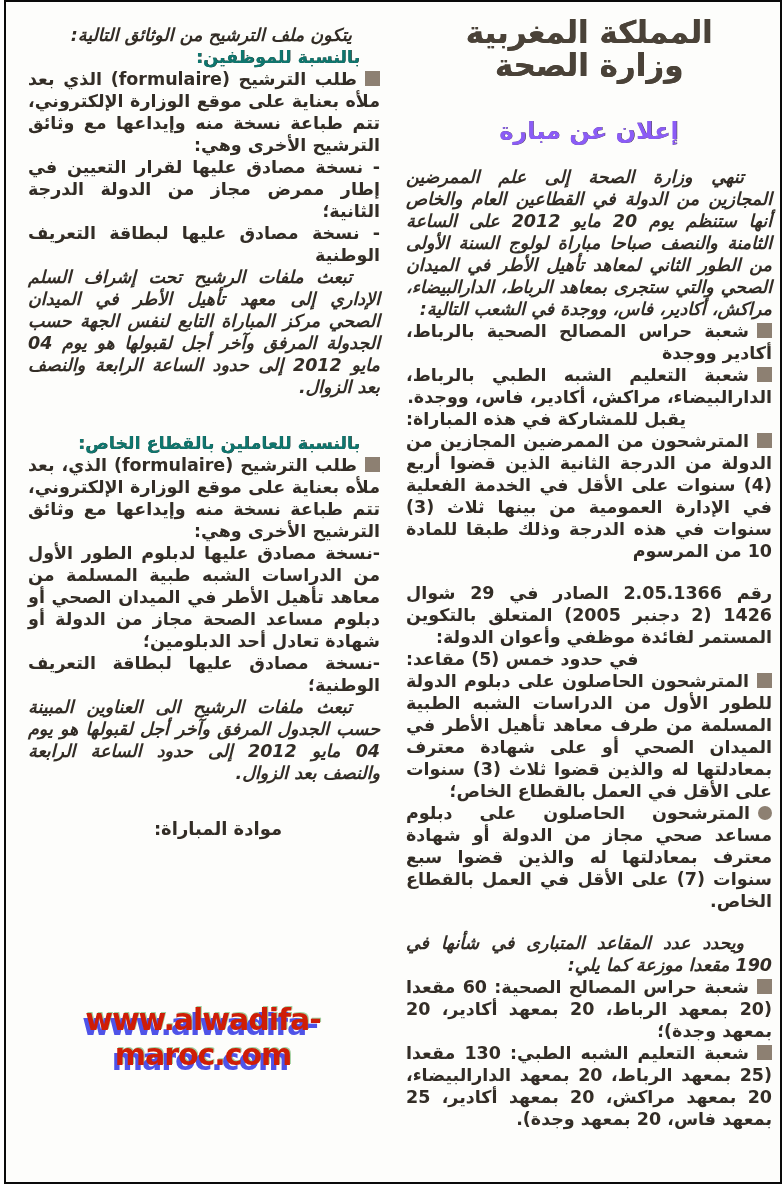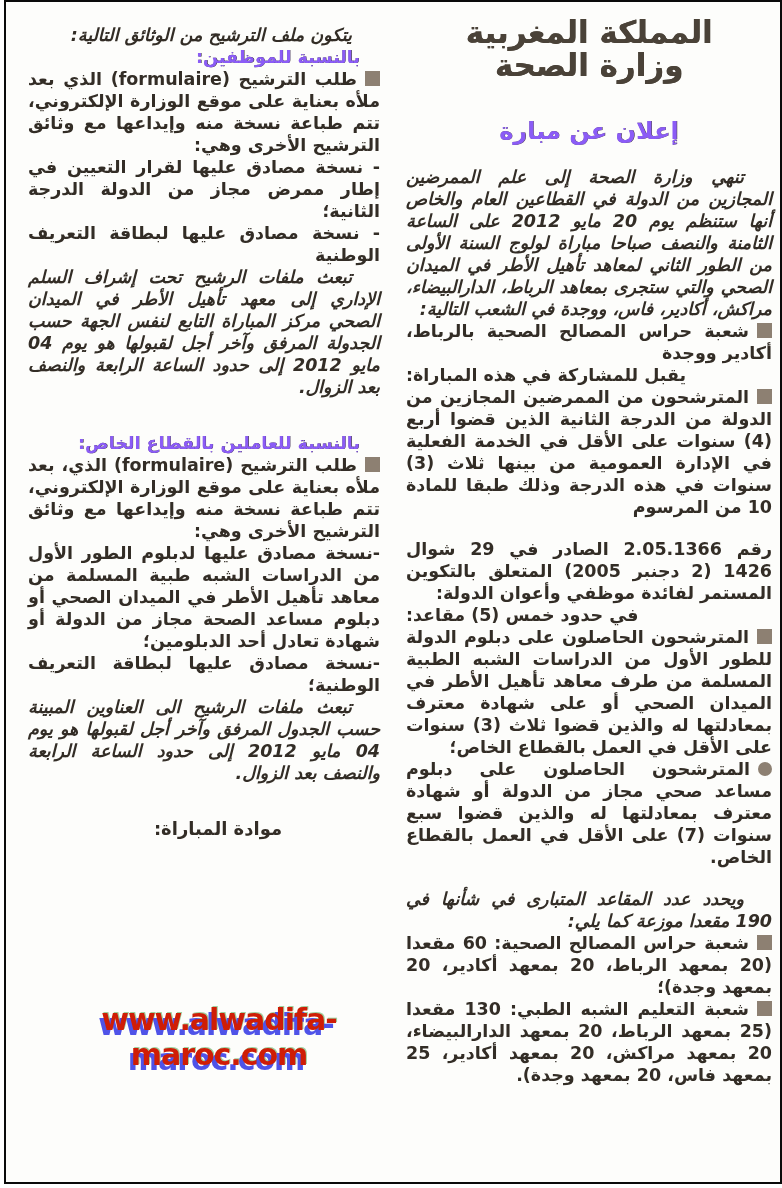--- a/index.html
+++ b/index.html
@@ -14,49 +14,50 @@
   .col-right{width:366px;padding-top:4px;}
   .col-left{width:352px;padding-top:12px;}
   .blk{margin:0;text-align:justify;}
   .t-kingdom{text-align:center;font-size:31px;line-height:33px;color:#4a4238;
              text-shadow:0.4px 0 0 #4a4238;}
   .t-title{text-align:center;font-size:24px;line-height:30px;color:#8b5cf6;
            text-shadow:0.4px 0 0 #4a4238;}
   .t-para{text-indent:28px;font-style:italic;}
   .t-para-noindent{text-indent:0;}
   .t-line{text-align:left;text-indent:12px;}
-  .t-head{text-align:right;text-indent:20px;color:#8b5cf6;text-shadow:0.3px 0 0 #2d2822;}
+  .t-head{text-align:right;text-indent:20px;color:#0f766e;text-shadow:0.3px 0 0 #2d2822;}
   .t-center-line{text-align:center;padding-left:28px;font-size:18px;}
   .t-square,.t-circle{text-align:justify;}
   .t-dash{text-align:justify;}
   .t-spacer-md{height:20px;}
   .t-spacer-lg{height:34px;}
   .marker{display:inline-block;vertical-align:-1px;margin-left:8px;}
   .m-sq{width:15px;height:15px;background:var(--bullet,#8d8072);}
   .m-ci{width:14px;height:14px;border-radius:50%;background:var(--bullet,#8d8072);
         vertical-align:-1px;}
-  .watermark{position:absolute;top:1000px;left:32px;width:362px;text-align:center;
+  .watermark{position:absolute;top:1000px;left:16px;width:362px;text-align:center;
              direction:ltr;font-size:30px;font-weight:800;letter-spacing:-1px;
              font-family:"DejaVu Sans",sans-serif;
              color:#cf1d06;
              text-shadow:-3px 5px 0 #4f53e8, 1px -1px 0 rgba(44,150,44,0.45);}
 </style>
 </head>
 <body>
 
 <div class="page">
   <div class="cols">
     <div class="col col-right">
         <div class="blk t-kingdom">المملكة المغربية</div>
         <div class="blk t-kingdom">وزارة الصحة</div>
         <div class="blk t-spacer-lg"></div>
         <div class="blk t-title">إعلان عن مبارة</div>
         <div class="blk t-spacer-md"></div>
         <div class="blk t-para">تنهي وزارة الصحة إلى علم الممرضين المجازين من الدولة في القطاعين العام والخاص أنها ستنظم يوم 20 مايو 2012 على الساعة الثامنة والنصف صباحا مباراة لولوج السنة الأولى من الطور الثاني لمعاهد تأهيل الأطر في الميدان الصحي والتي ستجرى بمعاهد الرباط، الدارالبيضاء، مراكش، أكادير، فاس، ووجدة في الشعب التالية:</div>
         <div class="blk t-square"><span class="marker m-sq"></span><span>شعبة حراس المصالح الصحية بالرباط، أكادير ووجدة</span></div>
+        <div class="blk t-square"><span class="marker m-sq"></span><span>شعبة التعليم الشبه الطبي بالرباط، الدارالبيضاء، مراكش، أكادير، فاس، ووجدة.</span></div>
         <div class="blk t-line">يقبل للمشاركة في هذه المباراة:</div>
         <div class="blk t-square"><span class="marker m-sq"></span><span>المترشحون من الممرضين المجازين من الدولة من الدرجة الثانية الذين قضوا أربع (4) سنوات على الأقل في الخدمة الفعلية في الإدارة العمومية من بينها ثلاث (3) سنوات في هذه الدرجة وذلك طبقا للمادة 10 من المرسوم</span></div>
         <div class="blk t-spacer-md"></div>
         <div class="blk t-para-noindent">رقم 2.05.1366 الصادر في 29 شوال 1426 (2 دجنبر 2005) المتعلق بالتكوين المستمر لفائدة موظفي وأعوان الدولة:</div>
         <div class="blk t-line">في حدود خمس (5) مقاعد:</div>
         <div class="blk t-square"><span class="marker m-sq"></span><span>المترشحون الحاصلون على دبلوم الدولة للطور الأول من الدراسات الشبه الطبية المسلمة من طرف معاهد تأهيل الأطر في الميدان الصحي أو على شهادة معترف بمعادلتها له والذين قضوا ثلاث (3) سنوات على الأقل في العمل بالقطاع الخاص؛</span></div>
         <div class="blk t-circle"><span class="marker m-ci"></span><span>المترشحون الحاصلون على دبلوم مساعد صحي مجاز من الدولة أو شهادة معترف بمعادلتها له والذين قضوا سبع سنوات (7) على الأقل في العمل بالقطاع الخاص.</span></div>
         <div class="blk t-spacer-md"></div>
         <div class="blk t-para">ويحدد عدد المقاعد المتبارى في شأنها في 190 مقعدا موزعة كما يلي:</div>
         <div class="blk t-square"><span class="marker m-sq"></span><span>شعبة حراس المصالح الصحية: 60 مقعدا (20 بمعهد الرباط، 20 بمعهد أكادير، 20 بمعهد وجدة)؛</span></div>

